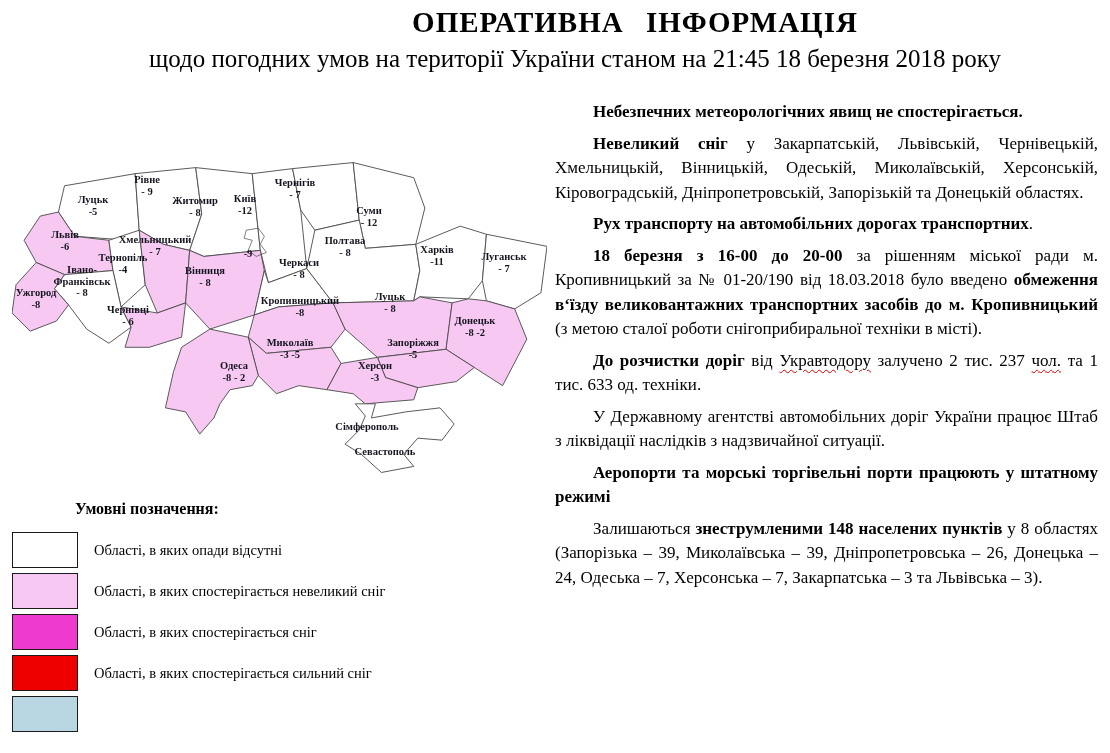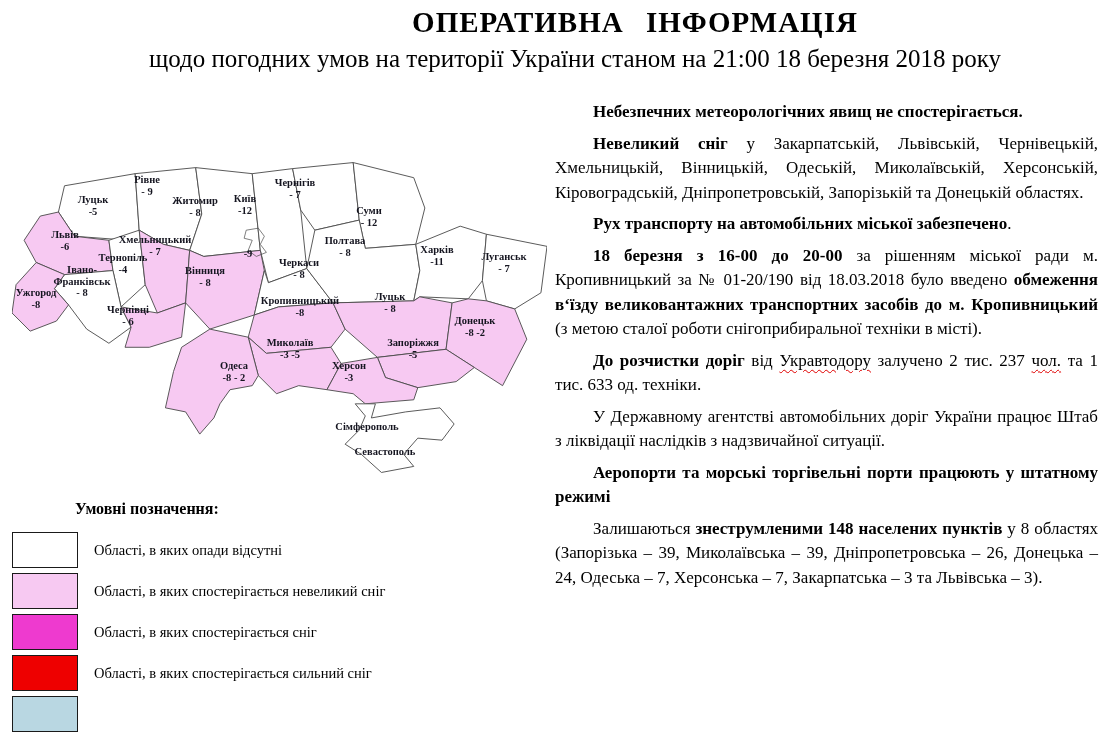--- a/index.html
+++ b/index.html
@@ -28,21 +28,21 @@
   .para b{font-weight:bold;}
   .sp{text-decoration:underline wavy #e00000;text-decoration-thickness:1px;text-underline-offset:3px;}
 </style>
 </head>
 <body>
 
 <div class="page">
 
   <div class="hdr">
     <div class="title">ОПЕРАТИВНА  ІНФОРМАЦІЯ</div>
-    <div class="subtitle">щодо погодних умов на території  України станом на 21:00 18 березня 2018 року</div>
+    <div class="subtitle">щодо погодних умов на території  України станом на 21:45 18 березня 2018 року</div>
   </div>
 
   <div class="map" id="map">
     <svg id="mapsvg" width="535" height="340" viewBox="0 0 530 330">
         <polygon points="52,36 122,24 126,80 116,90 62,86 46,62" fill="#FFFFFF" stroke="#4a4a4a" stroke-width="0.9" stroke-linejoin="round"></polygon>
         <polygon points="122,24 182,18 188,64 176,100 150,94 126,80" fill="#FFFFFF" stroke="#4a4a4a" stroke-width="0.9" stroke-linejoin="round"></polygon>
         <polygon points="182,18 238,24 242,62 246,100 190,106 176,100 188,64" fill="#FFFFFF" stroke="#4a4a4a" stroke-width="0.9" stroke-linejoin="round"></polygon>
         <polygon points="238,24 278,19 286,60 292,118 254,132 246,100 242,62" fill="#FFFFFF" stroke="#4a4a4a" stroke-width="0.9" stroke-linejoin="round"></polygon>
         <polygon points="278,19 338,13 344,70 300,80 286,60" fill="#FFFFFF" stroke="#4a4a4a" stroke-width="0.9" stroke-linejoin="round"></polygon>
         <polygon points="338,13 398,28 409,58 400,94 350,98 344,70" fill="#FFFFFF" stroke="#4a4a4a" stroke-width="0.9" stroke-linejoin="round"></polygon>
@@ -148,21 +148,21 @@
           <div class="temp">-8 -2</div>
         </div>
         <div class="map-label" style="left: 401px; top: 191px;">
           <div>Запоріжжя</div>
           <div class="temp">-5</div>
         </div>
         <div class="map-label" style="left: 278px; top: 191px;">
           <div>Миколаїв</div>
           <div class="temp">-3 -5</div>
         </div>
-        <div class="map-label" style="left: 337px; top: 214px;">
+        <div class="map-label" style="left: 363px; top: 214px;">
           <div>Херсон</div>
           <div class="temp">-3</div>
         </div>
         <div class="map-label" style="left: 222px; top: 214px;">
           <div>Одеса</div>
           <div class="temp">-8 - 2</div>
         </div>
         <div class="map-label" style="left: 233px; top: 47px;">
           <div>Київ</div>
           <div class="temp">-12</div>
@@ -197,21 +197,21 @@
         </div>
         <div class="legend-row">
           <div class="legend-swatch" style="background: rgb(185, 215, 226);"></div>
         </div>
       </div>
   </div>
 
   <div class="article" id="article">
       <p class="para"><b>Небезпечних метеорологічних явищ не спостерігається.</b></p>
       <p class="para"><b>Невеликий сніг</b><span> у Закарпатській, Львівській, Чернівецькій, Хмельницькій, Вінницькій, Одеській, Миколаївській, Херсонській, Кіровоградській, Дніпропетровській, Запорізькій та Донецькій областях.</span></p>
-      <p class="para"><b>Рух транспорту на автомобільних міської забезпечено</b><span>.</span></p>
+      <p class="para"><b>Рух транспорту на автомобільних дорогах транспортних</b><span>.</span></p>
       <p class="para"><b>18 березня з 16-00 до 20-00</b><span> за рішенням міської ради м. Кропивницький за № 01-20/190 від 18.03.2018 було введено </span><b>обмеження в‘їзду великовантажних транспортних засобів до м. Кропивницький</b><span> (з метою сталої роботи снігоприбиральної техніки в місті).</span></p>
       <p class="para"><b>До розчистки доріг</b><span> від </span><span class="sp">Укравтодору</span><span> залучено 2 тис. 237 </span><span class="sp">чол.</span><span> та 1 тис. 633 од. техніки.</span></p>
       <p class="para"><span>У Державному агентстві автомобільних доріг України працює Штаб з ліквідації наслідків з надзвичайної ситуації.</span></p>
       <p class="para"><b>Аеропорти та морські торгівельні порти працюють у штатному режимі</b></p>
       <p class="para"><span>Залишаються </span><b>знеструмленими 148 населених пунктів</b><span> у 8 областях (Запорізька – 39, Миколаївська – 39, Дніпропетровська – 26, Донецька – 24, Одеська – 7, Херсонська – 7, Закарпатська – 3 та Львівська – 3).</span></p>
     </div>
 
 </div>
 
 </body></html>

